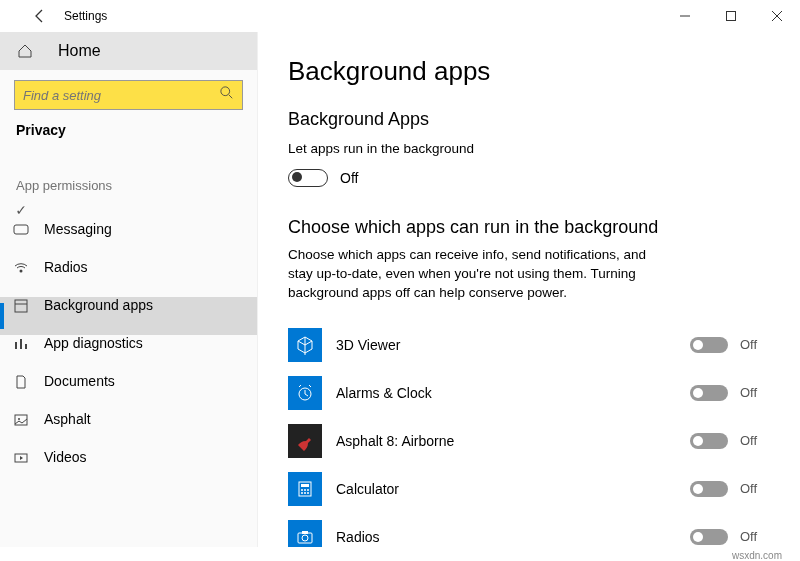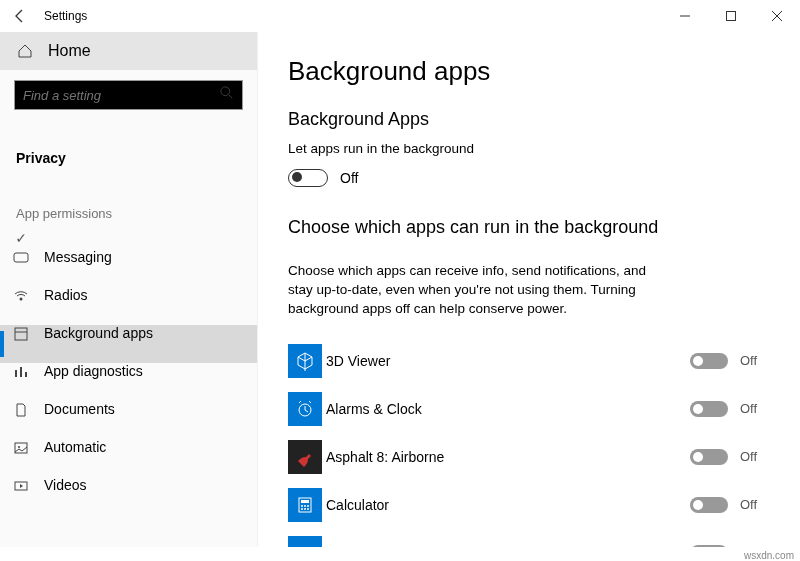--- a/index.html
+++ b/index.html
@@ -1,55 +1,55 @@
 <!DOCTYPE html>
 <html><head>
 <meta charset="utf-8">
 <style>
 * { box-sizing: border-box; margin: 0; padding: 0; font-family: "Segoe UI", sans-serif; }
 body { background: #fff; width: 800px; height: 561px; overflow: hidden; position: relative; }
 .titlebar { height: 32px; display: flex; align-items: center; justify-content: space-between; }
-.tb-left { display: flex; align-items: center; height: 100%; }
+.tb-left { display: flex; align-items: center; height: 100%; padding-left: 20px; }
 .back-btn { width: 40px; height: 100%; display: flex; align-items: center; justify-content: center; }
 .app-title { font-size: 12px; margin-left: 4px; }
 .win-controls { display: flex; height: 100%; }
 .win-btn { width: 46px; display: flex; align-items: center; justify-content: center; }
 .content { display: flex; height: calc(100% - 32px - 14px); }
 .sidebar { width: 258px; background: #fafafa; display: flex; flex-direction: column; overflow: hidden; border-right: 1px solid #f0f0f0; }
-.home-row { height: 38px; display: flex; align-items: center; padding-left: 16px; gap: 14px; background: #e5e5e5; }
+.home-row { height: 38px; display: flex; align-items: center; padding-left: 16px; gap: 24px; background: #e5e5e5; }
 .sb-icon { width: 18px; height: 18px; display: flex; align-items: center; justify-content: center; color: #555; }
 .search-wrap { padding: 10px 14px; }
-.search-box { width: 100%; height: 30px; border: 1px solid #999; display: flex; align-items: center; padding: 0 8px; background: #000000; justify-content: space-between; }
+.search-box { width: 100%; height: 30px; border: 1px solid #999; display: flex; align-items: center; padding: 0 8px; background: #fde047; justify-content: space-between; }
 .search-box input { border: none; background: transparent; outline: none; font-size: 13px; width: 180px; font-style: italic; color: #666; }
-.cat-title { font-size: 14px; font-weight: 600; padding: 2px 16px 14px; margin-top: 28px; }
+.cat-title { font-size: 14px; font-weight: 600; padding: 2px 16px 14px; }
 .section-label { font-size: 13px; color: #737373; padding: 14px 16px 8px; }
 .sb-items { overflow: hidden; }
 .sb-item { height: 38px; display: flex; align-items: flex-start; padding-left: 12px; gap: 14px; font-size: 14px; position: relative; }
 .sb-item.selected { background: #d9d9d9; }
 .sel-bar { position: absolute; left: 0; top: 6px; bottom: 6px; width: 4px; background: #0078d4; display: none; }
 .sb-item.selected .sel-bar { display: block; }
 .main { flex: 1; padding: 24px 30px 0; overflow: hidden; }
 .page-title { font-size: 26px; font-weight: 400; }
 .sub-h { font-size: 18px; margin-top: 22px; }
-.desc { font-size: 13.5px; margin-top: 24px; max-width: 380px; line-height: 1.4; }
+.desc { font-size: 13.5px; margin-top: 8px; max-width: 380px; line-height: 1.4; }
 .toggle-row { display: flex; align-items: center; gap: 12px; margin-top: 10px; }
 .toggle { width: 40px; height: 18px; border-radius: 10px; border: 1.5px solid #333; position: relative; }
 .toggle.off .knob { left: 3px; }
 .knob { position: absolute; width: 10px; height: 10px; background: #333; border-radius: 50%; top: 2.5px; }
 .toggle-label { font-size: 14px; }
 .sub-h2 { font-size: 18px; margin-top: 30px; }
 .apps { margin-top: 18px; }
 .app-row { display: flex; align-items: center; height: 48px; }
 .app-icon { width: 34px; height: 34px; background: #0078d4; display: flex; align-items: center; justify-content: center; color: #fff; font-size: 16px; }
 .app-icon.dark { background: #222; }
-.app-name { font-size: 14px; margin-left: 4px; flex: 1; }
+.app-name { font-size: 14px; margin-left: 14px; flex: 1; }
 .small-toggle { width: 38px; height: 16px; border-radius: 9px; background: #999; position: relative; margin-right: 12px; }
 .small-toggle .kn { width: 10px; height: 10px; background: #fff; border-radius: 50%; position: absolute; left: 3px; top: 3px; }
 .app-state { font-size: 13px; color: #555; width: 30px; }
-.attrib { position: absolute; bottom: 0; right: 6px; font-size: 10px; color: #888; margin-top: 11px; }
+.attrib { position: absolute; bottom: 0; right: 18px; font-size: 10px; color: #888; margin-top: 11px; }
 </style>
 </head>
 <body>
 
 <div class="titlebar">
   <div class="tb-left">
     <div class="back-btn">
       <svg width="16" height="16" viewBox="0 0 16 16">
           <path d="M10 2 4 8l6 6" stroke="#333" stroke-width="1.3" fill="none"></path>
         </svg>
@@ -153,21 +153,21 @@
       </div>
       <div class="sb-item">
 
         <span class="sb-icon">
             <svg width="16" height="16" viewBox="0 0 16 16">
               <rect x="2" y="3" width="12" height="10" stroke="#444" fill="none"></rect>
               <circle cx="6" cy="7" r="1" fill="#444"></circle>
               <path d="M2 12l4-3 3 2 5-4" stroke="#444" fill="none"></path>
             </svg>
           </span>
-        <span>Automatic</span>
+        <span>Asphalt</span>
       </div>
       <div class="sb-item">
 
         <span class="sb-icon">
             <svg width="16" height="16" viewBox="0 0 16 16">
               <rect x="2" y="4" width="12" height="8" stroke="#444" fill="none"></rect>
               <path d="M7 6l3 2-3 2z" fill="#444"></path>
             </svg>
           </span>
         <span>Videos</span>

